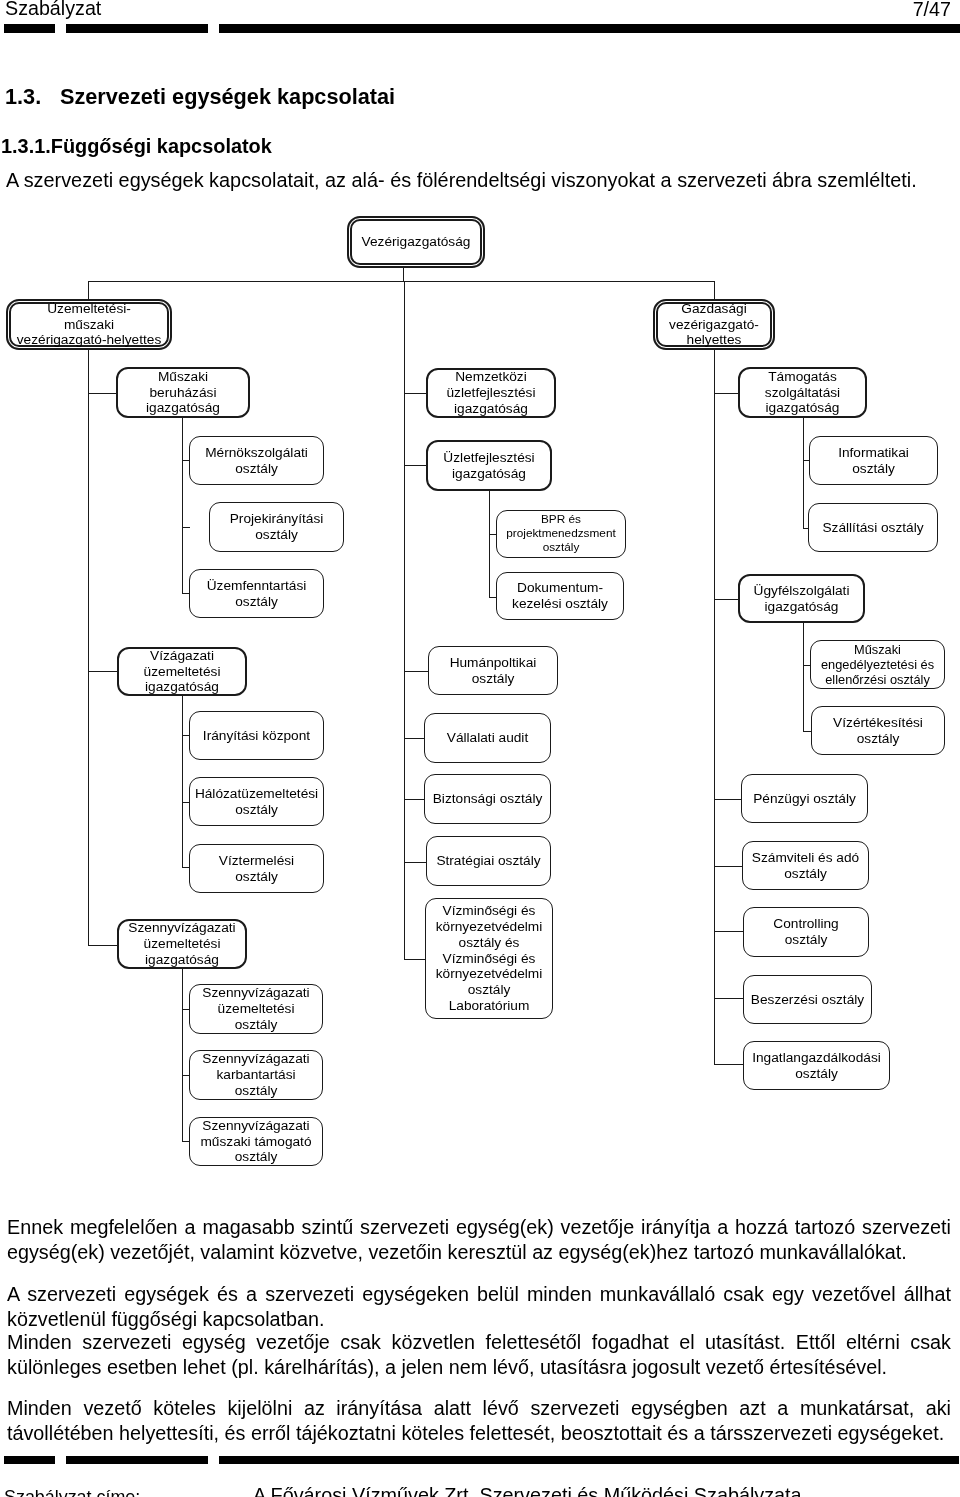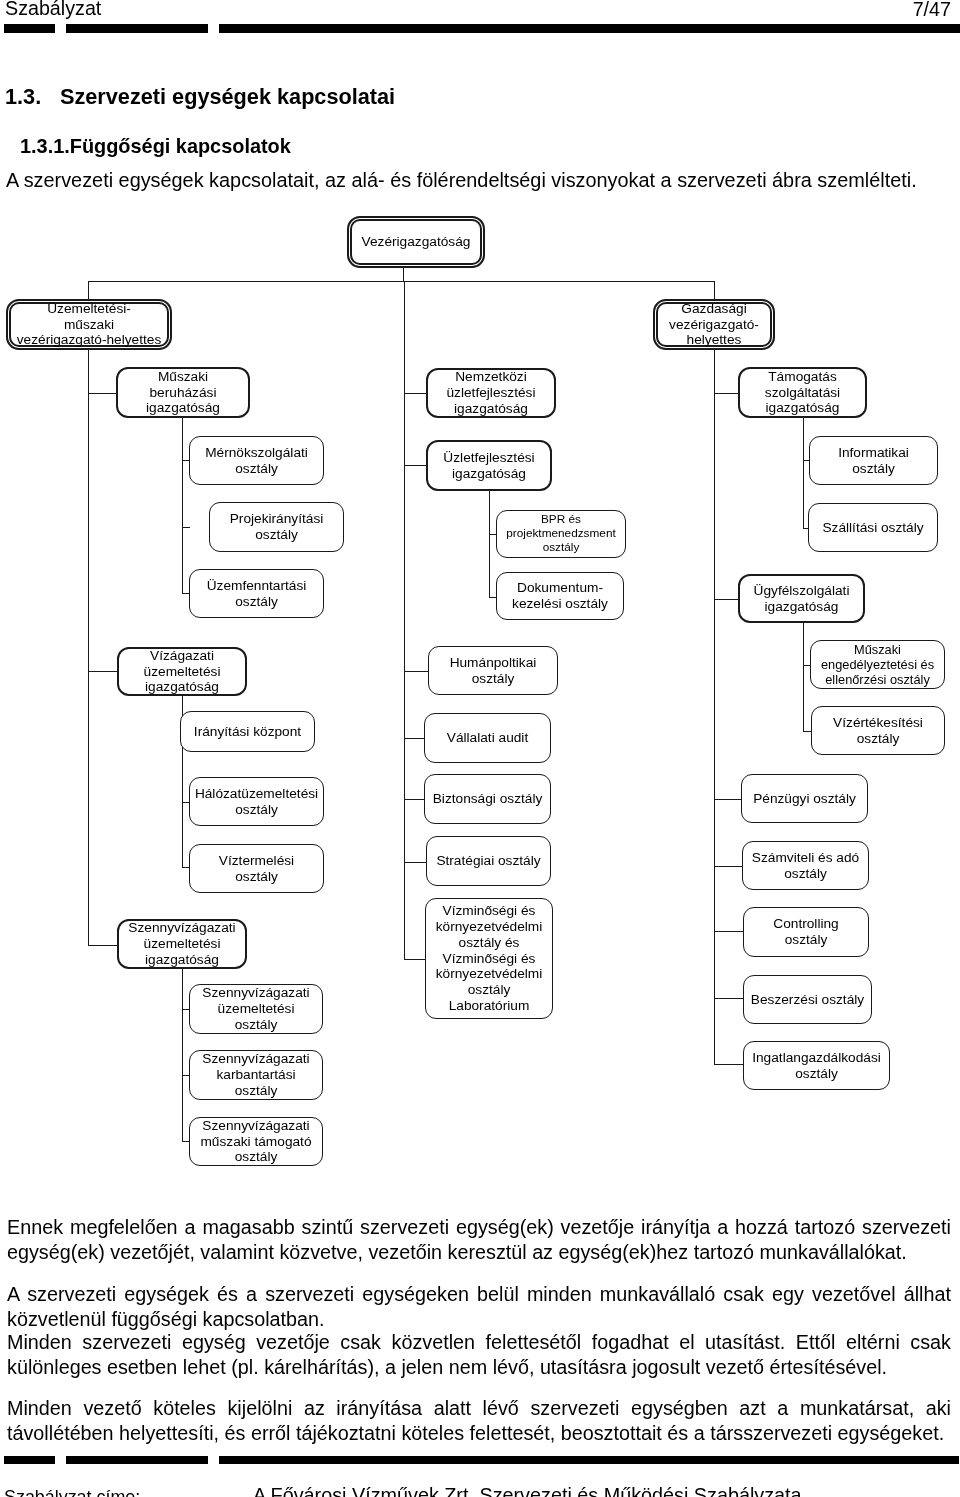--- a/index.html
+++ b/index.html
@@ -46,21 +46,21 @@
   <div class="hdr-title">Szabályzat</div>
   <div class="hdr-page">7/47</div>
   <div class="rule" style="left:4px;top:24px;width:51px;height:8.6px;"></div>
   <div class="rule" style="left:65.5px;top:24px;width:142.6px;height:8.6px;"></div>
   <div class="rule" style="left:218.5px;top:24px;width:741.5px;height:8.6px;"></div>
 
   <div class="h1" style="left:5px;top:85px;width:700px;">
     <span class="num">1.3.</span>
     <span class="txt">Szervezeti egységek kapcsolatai</span>
   </div>
-  <div class="h2" style="left:20px;top:135px;text-align:right;">1.3.1.Függőségi kapcsolatok</div>
+  <div class="h2" style="left:1px;top:135px;text-align:right;">1.3.1.Függőségi kapcsolatok</div>
   <div class="lead" style="left:6px;top:168px;">A szervezeti egységek kapcsolatait, az alá- és fölérendeltségi viszonyokat a szervezeti ábra szemlélteti.</div>
 
   <div id="chart">
       <div class="ln lnh" style="left: 88px; top: 281px; width: 626px;"></div>
       <div class="ln lnv" style="left: 403px; top: 267px; height: 15px;"></div>
       <div class="ln lnv" style="left: 88px; top: 281px; height: 19px;"></div>
       <div class="ln lnv" style="left: 714px; top: 281px; height: 19px;"></div>
       <div class="ln lnv" style="left: 88px; top: 347px; height: 599px;"></div>
       <div class="ln lnh" style="left: 88px; top: 393px; width: 29px;"></div>
       <div class="ln lnh" style="left: 88px; top: 671px; width: 30px;"></div>
@@ -119,21 +119,21 @@
       </div>
       <div class="node" style="left: 189px; top: 502px; width: 135px; height: 50px; margin-left: 20px;">
         <span>Projekirányítási<br>osztály</span>
       </div>
       <div class="node" style="left: 189px; top: 569px; width: 135px; height: 49px;">
         <span>Üzemfenntartási<br>osztály</span>
       </div>
       <div class="node thick" style="left: 117px; top: 647px; width: 130px; height: 49px;">
         <span>Vízágazati<br>üzemeltetési<br>igazgatóság</span>
       </div>
-      <div class="node" style="left: 180px; top: 711px; width: 135px; height: 41px;">
+      <div class="node" style="left: 189px; top: 711px; width: 135px; height: 49px;">
         <span>Irányítási központ</span>
       </div>
       <div class="node" style="left: 189px; top: 777px; width: 135px; height: 49px;">
         <span>Hálózatüzemeltetési<br>osztály</span>
       </div>
       <div class="node" style="left: 189px; top: 844px; width: 135px; height: 49px;">
         <span>Víztermelési<br>osztály</span>
       </div>
       <div class="node thick" style="left: 117px; top: 919px; width: 130px; height: 50px;">
         <span>Szennyvízágazati<br>üzemeltetési<br>igazgatóság</span>

